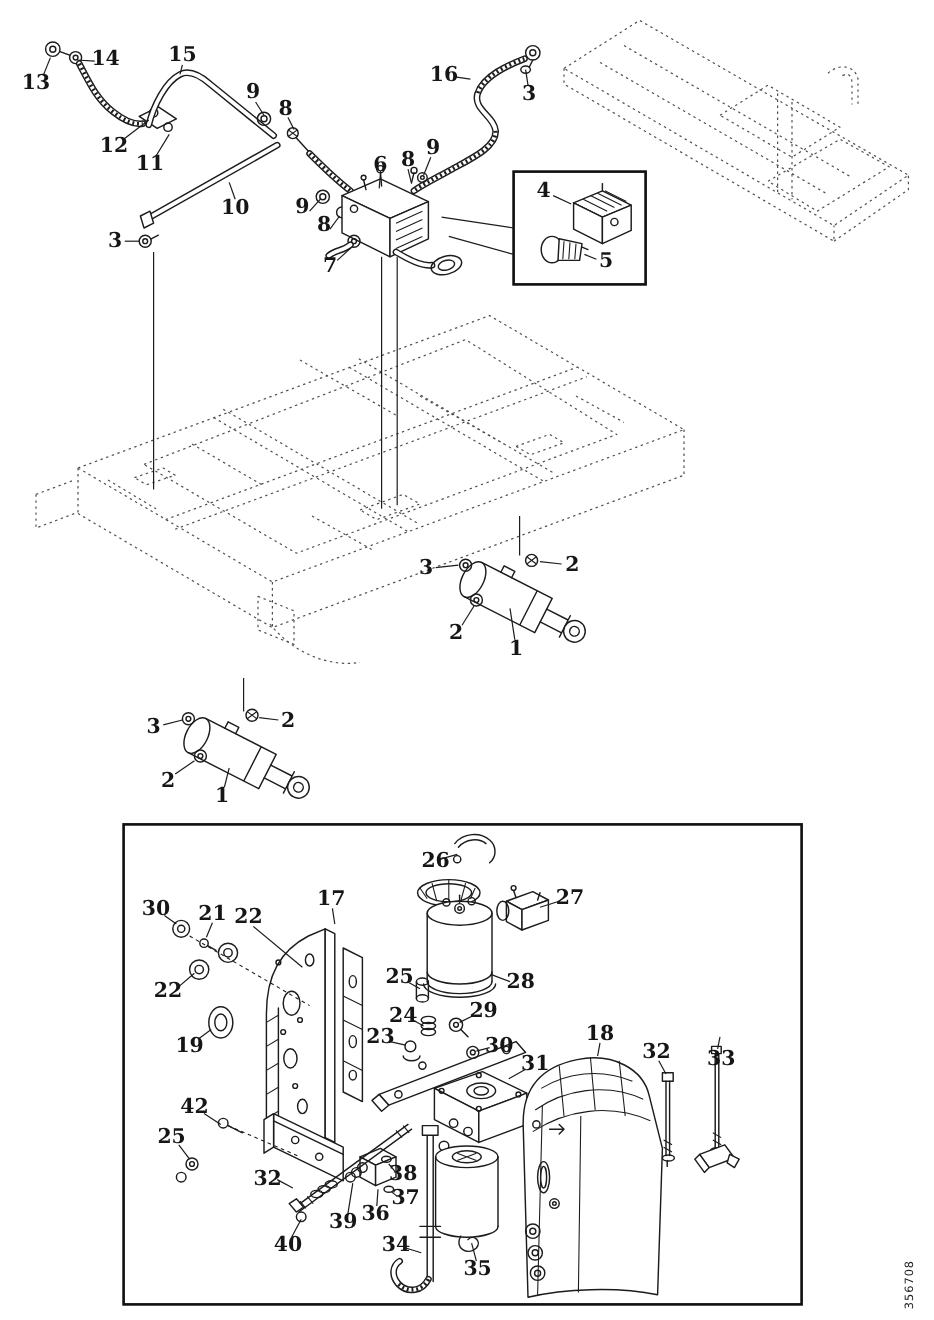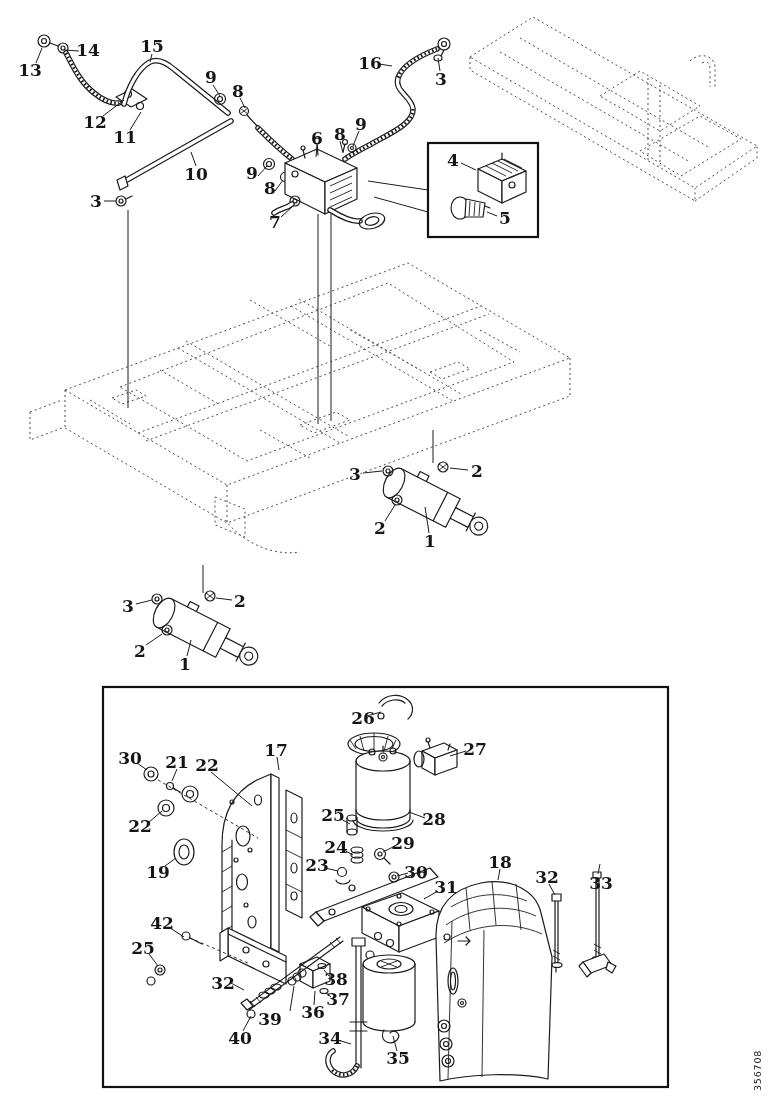--- a/index.html
+++ b/index.html
@@ -513,19 +513,19 @@
       <span class="callout" style="left: 446px; top: 887px;">31</span>
       <span class="callout" style="left: 500px; top: 862px;">18</span>
       <span class="callout" style="left: 547px; top: 877px;">32</span>
       <span class="callout" style="left: 601px; top: 857px; margin-top: 26px;">33</span>
       <span class="callout" style="left: 162px; top: 923px;">42</span>
       <span class="callout" style="left: 143px; top: 948px;">25</span>
       <span class="callout" style="left: 223px; top: 983px;">32</span>
       <span class="callout" style="left: 336px; top: 979px;">38</span>
       <span class="callout" style="left: 338px; top: 999px;">37</span>
       <span class="callout" style="left: 313px; top: 1012px;">36</span>
-      <span class="callout" style="left: 270px; top: 1019px;">39</span>
+      <span class="callout" style="left: 286px; top: 1019px;">39</span>
       <span class="callout" style="left: 240px; top: 1038px;">40</span>
       <span class="callout" style="left: 330px; top: 1038px;">34</span>
       <span class="callout" style="left: 398px; top: 1058px;">35</span>
     </div>
 
 </div>
 
 </body></html>

